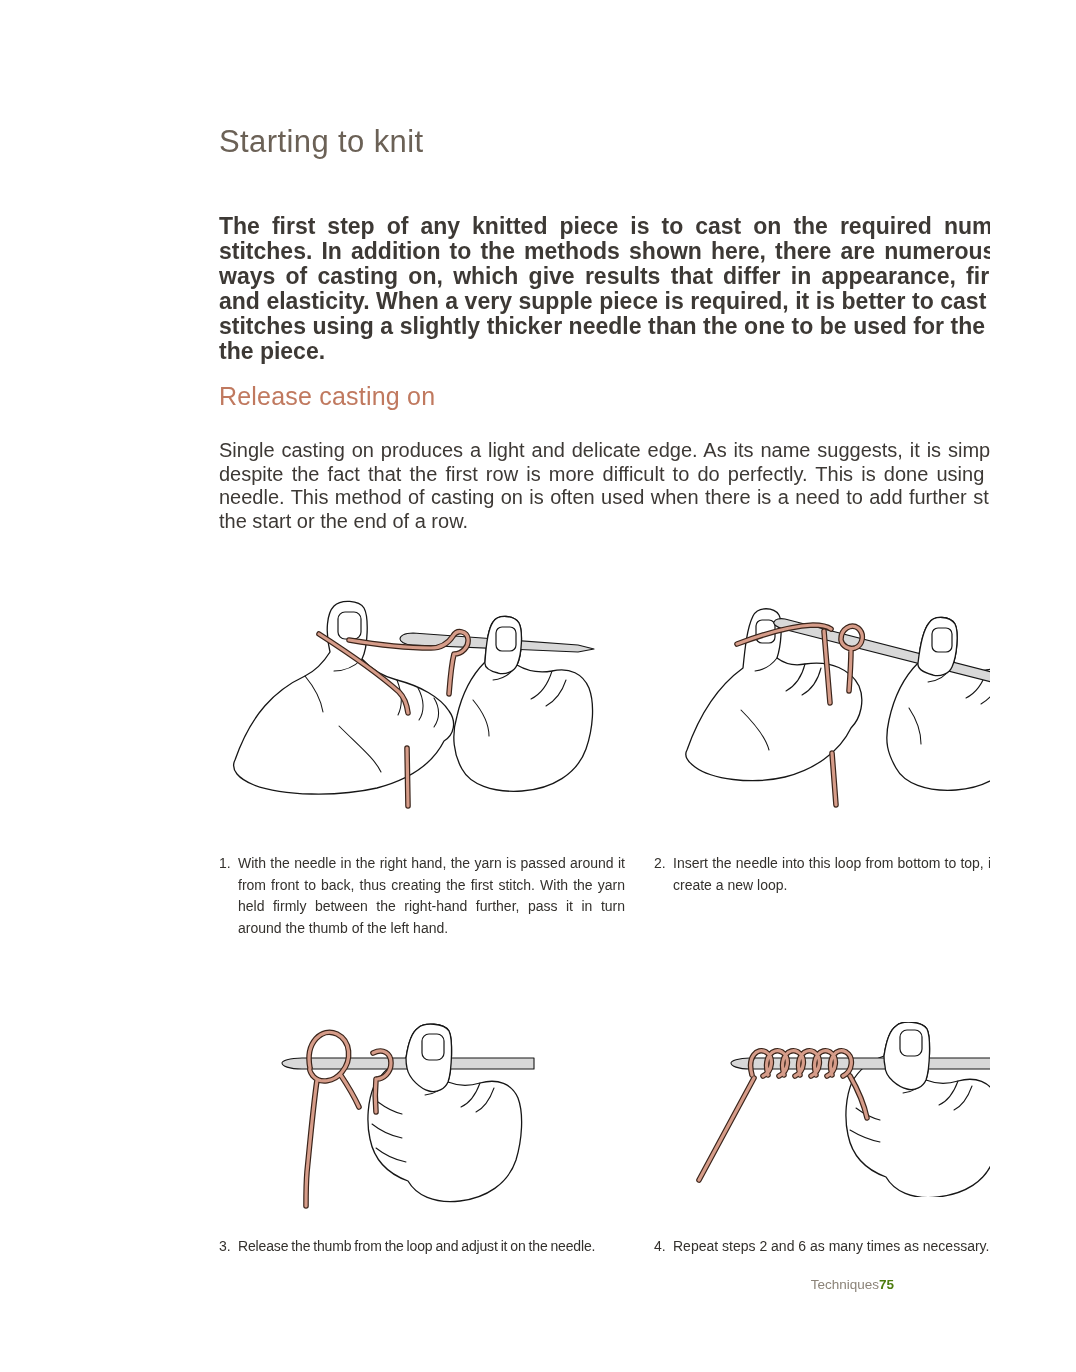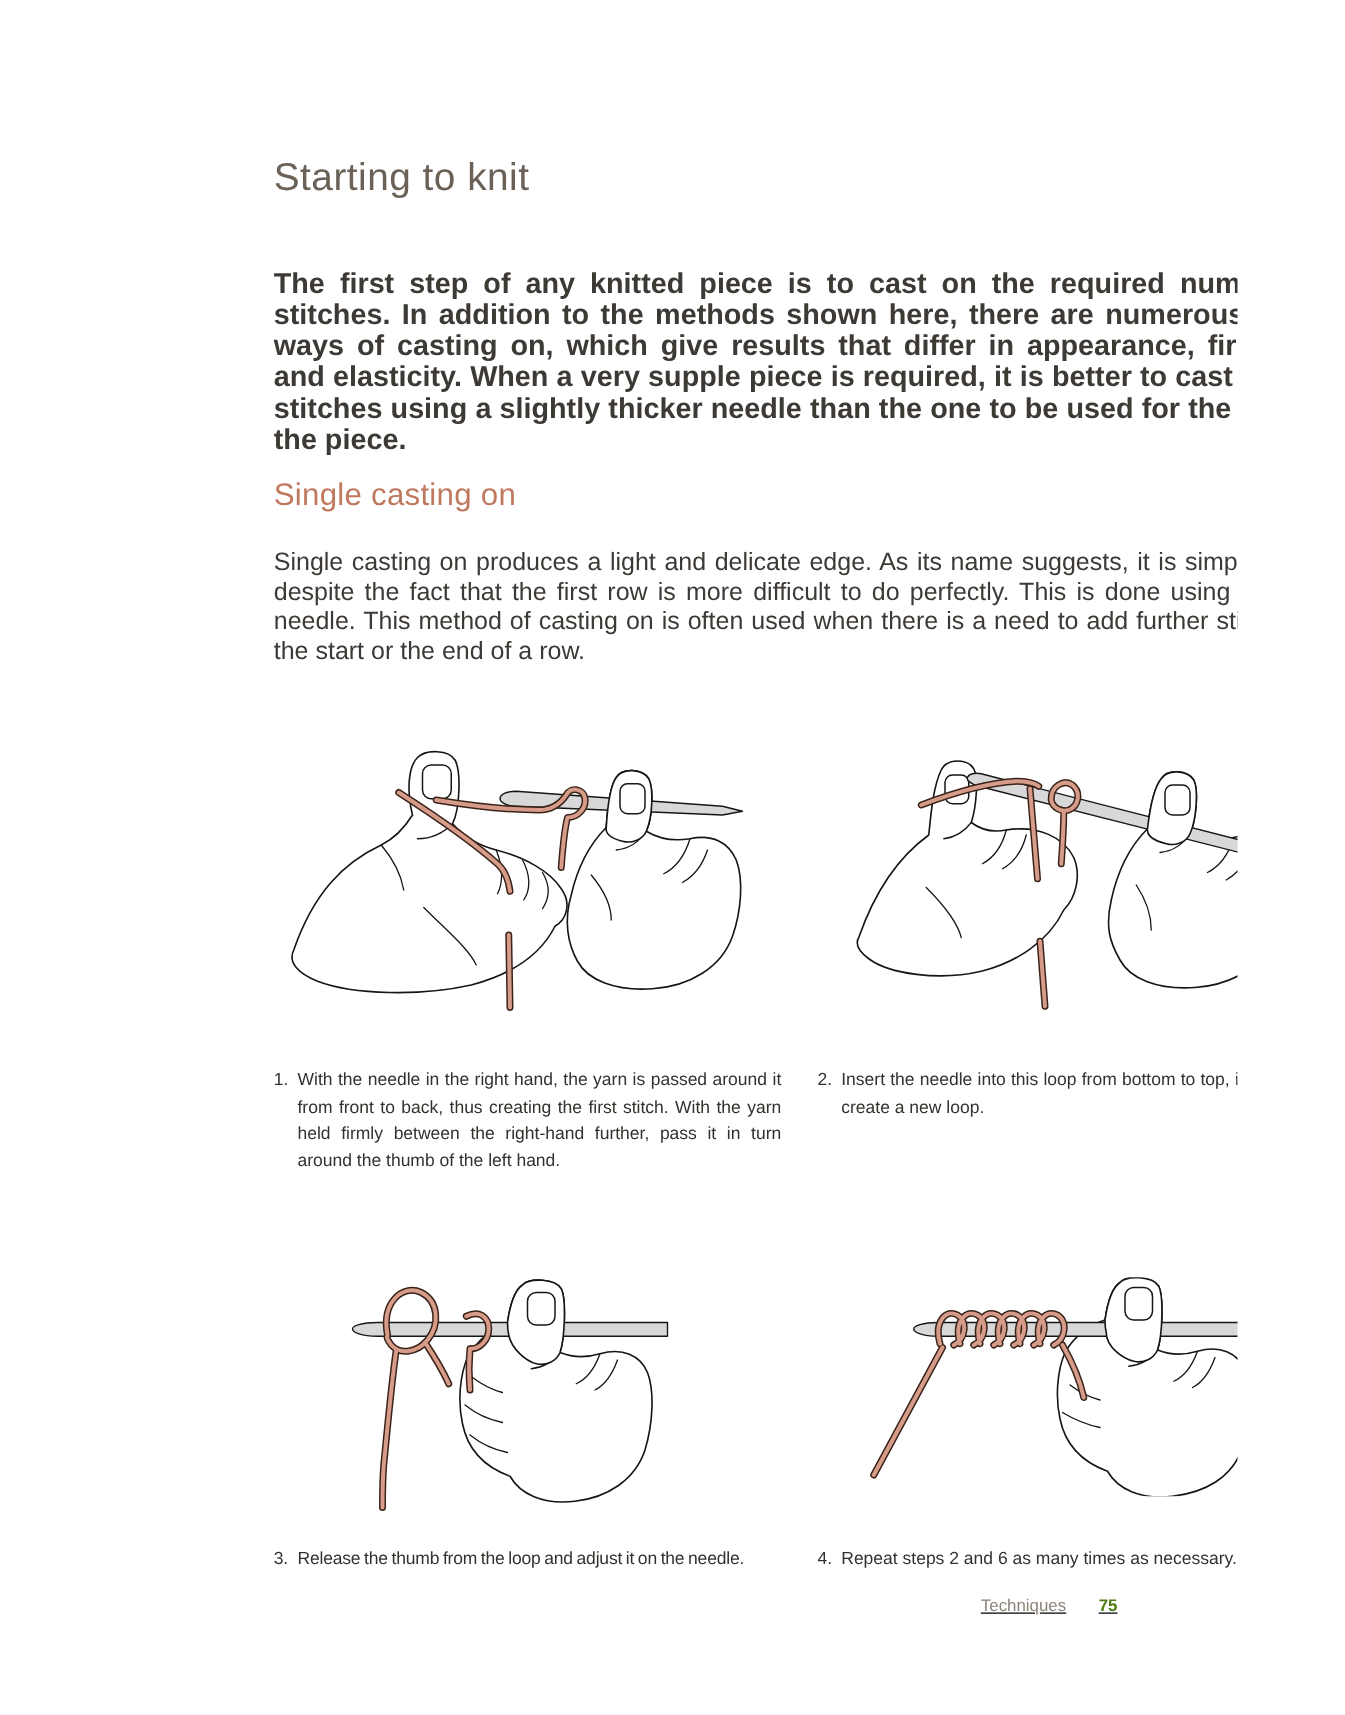--- a/index.html
+++ b/index.html
@@ -38,23 +38,22 @@
   .caption { position:absolute; display:flex; font-size:14px; line-height:21.5px; color:#34312d; }
   .caption .num { flex:0 0 19px; }
   .caption .txt { flex:1; text-align:justify; }
   .cap1 { left:133px; top:853px; width:406px; }
   .cap2 { left:568px; top:853px; width:410px; }
   .cap3 { left:133px; top:1236px; width:436px; letter-spacing:-0.15px; word-spacing:-0.8px; }
   .cap4 { left:568px; top:1236px; width:410px; }
   .cap3 .txt, .cap4 .txt { text-align:left; }
 
   .footer {
-    position:absolute; right:96px; top:1277px; display:flex; align-items:baseline; gap:26px;
+    position:absolute; right:96px; top:1277px; display:flex; align-items:baseline; 
     font-size:13.5px;
-    text-decoration:underline;
   }
   .footer .label { color:#8b8378; }
   .footer .pagenum { color:#4d7c0f; font-weight:bold; }
 
   
   .hand  { fill:#ffffff; stroke:#161616; stroke-width:1.3; stroke-linejoin:round; }
   .line  { fill:none; stroke:#161616; stroke-width:1.05; stroke-linecap:round; }
   .nail  { fill:#ffffff; stroke:#161616; stroke-width:1.2; }
   .needle{ fill:#d8d8d8; stroke:#161616; stroke-width:1.1; stroke-linejoin:round; }
   .yo { fill:none; stroke:#3a241a; stroke-width:5.6; stroke-linecap:round; stroke-linejoin:round; }
@@ -62,21 +61,21 @@
 </style>
 </head>
 <body>
 
 <div class="page">
 
   <h1 class="abs title">Starting to knit</h1>
 
   <p class="abs intro">The first step of any knitted piece is to cast on the required number of stitches. In addition to the methods shown here, there are numerous other ways of casting on, which give results that differ in appearance, firmness and elasticity. When a very supple piece is required, it is better to cast on the stitches using a slightly thicker needle than the one to be used for the rest of the piece.</p>
 
-  <h2 class="abs subheading">Single casting on</h2>
+  <h2 class="abs subheading">Release casting on</h2>
 
   <p class="abs section-body">Single casting on produces a light and delicate edge. As its name suggests, it is simple to do, despite the fact that the first row is more difficult to do perfectly. This is done using a single needle. This method of casting on is often used when there is a need to add further stitches at the start or the end of a row.</p>
 
   <figure class="fig fig1">
     <svg viewBox="0 0 380 215" xmlns="http://www.w3.org/2000/svg">
       <defs>
         <path id="f1y" d="M98,36 C126,54 158,76 178,94 C184,100 186,107 187,115
                          M186,150 L187,208
                          M128,42 C158,47 190,50 210,50 C222,50 228,44 232,38 C236,31 246,33 247,41 C248,49 241,56 233,56 C230,68 229,83 228,96"></path>
       </defs>

